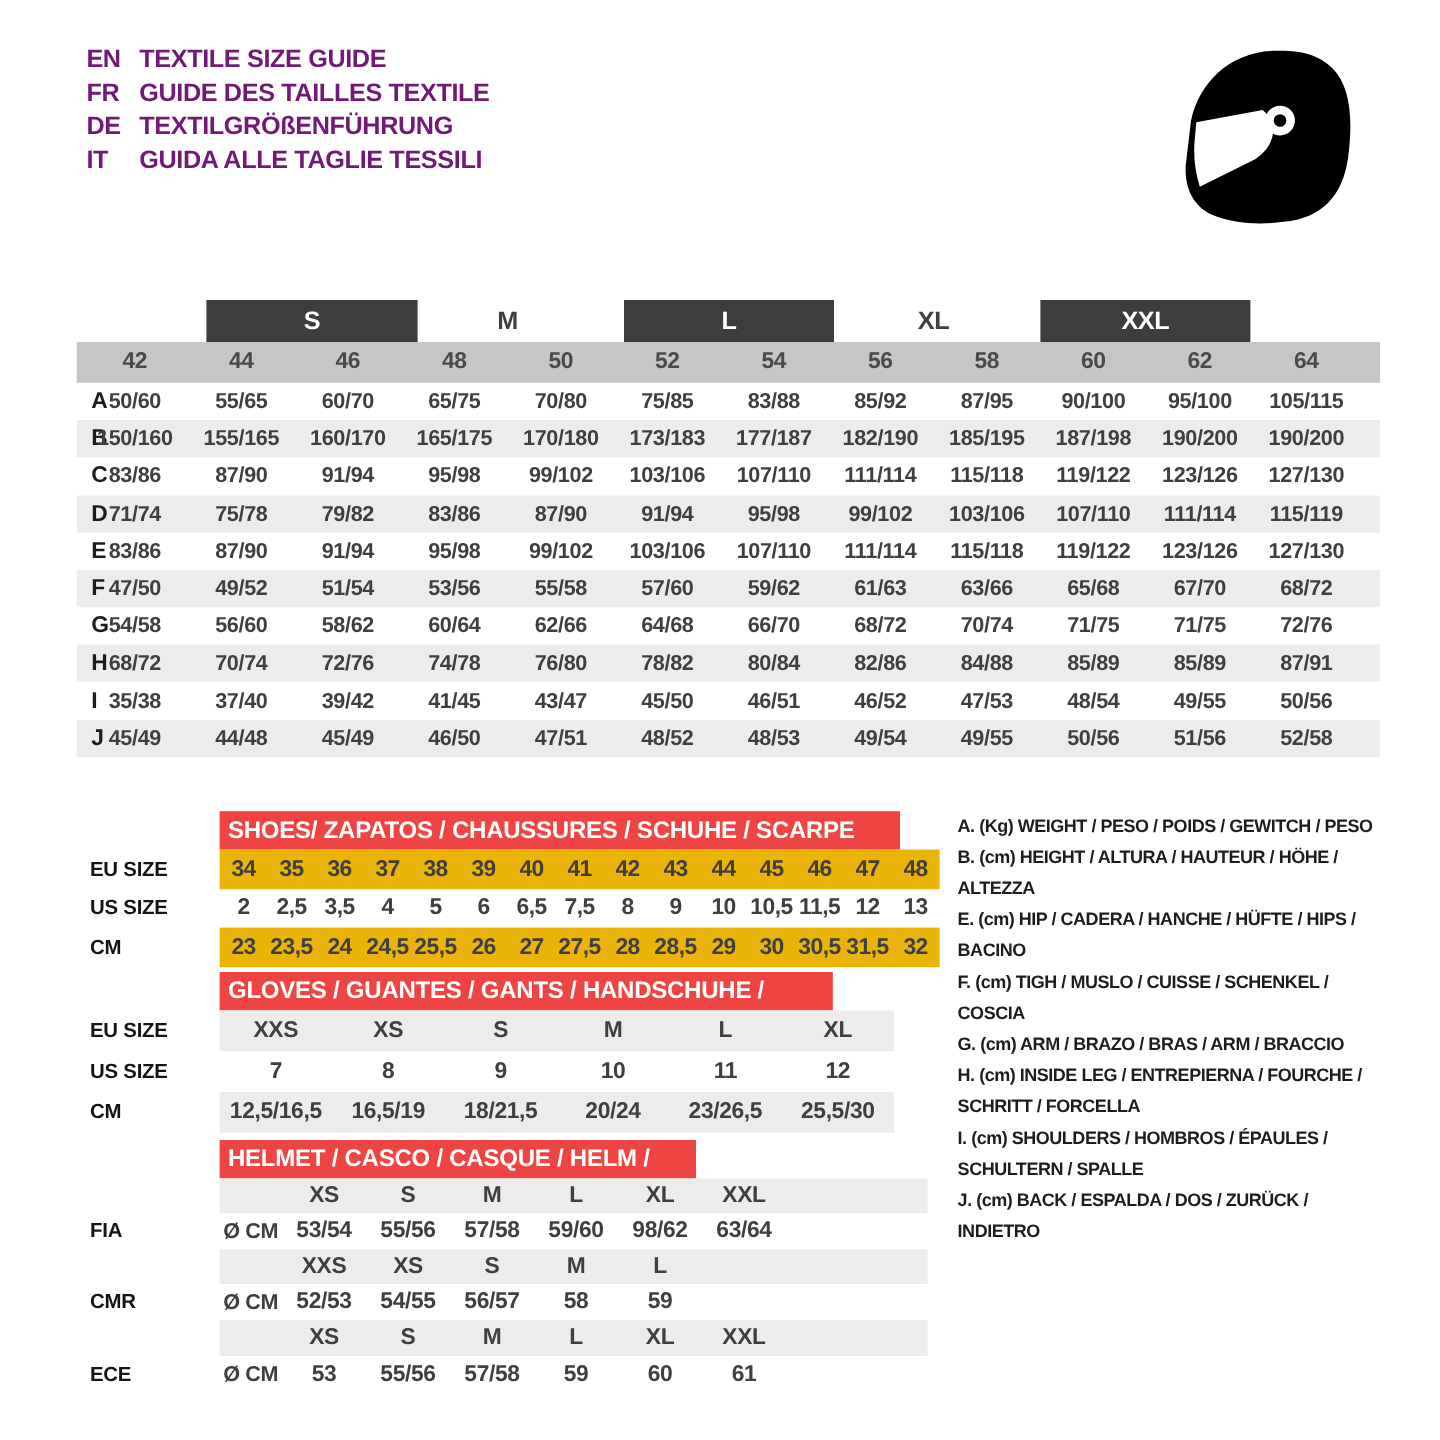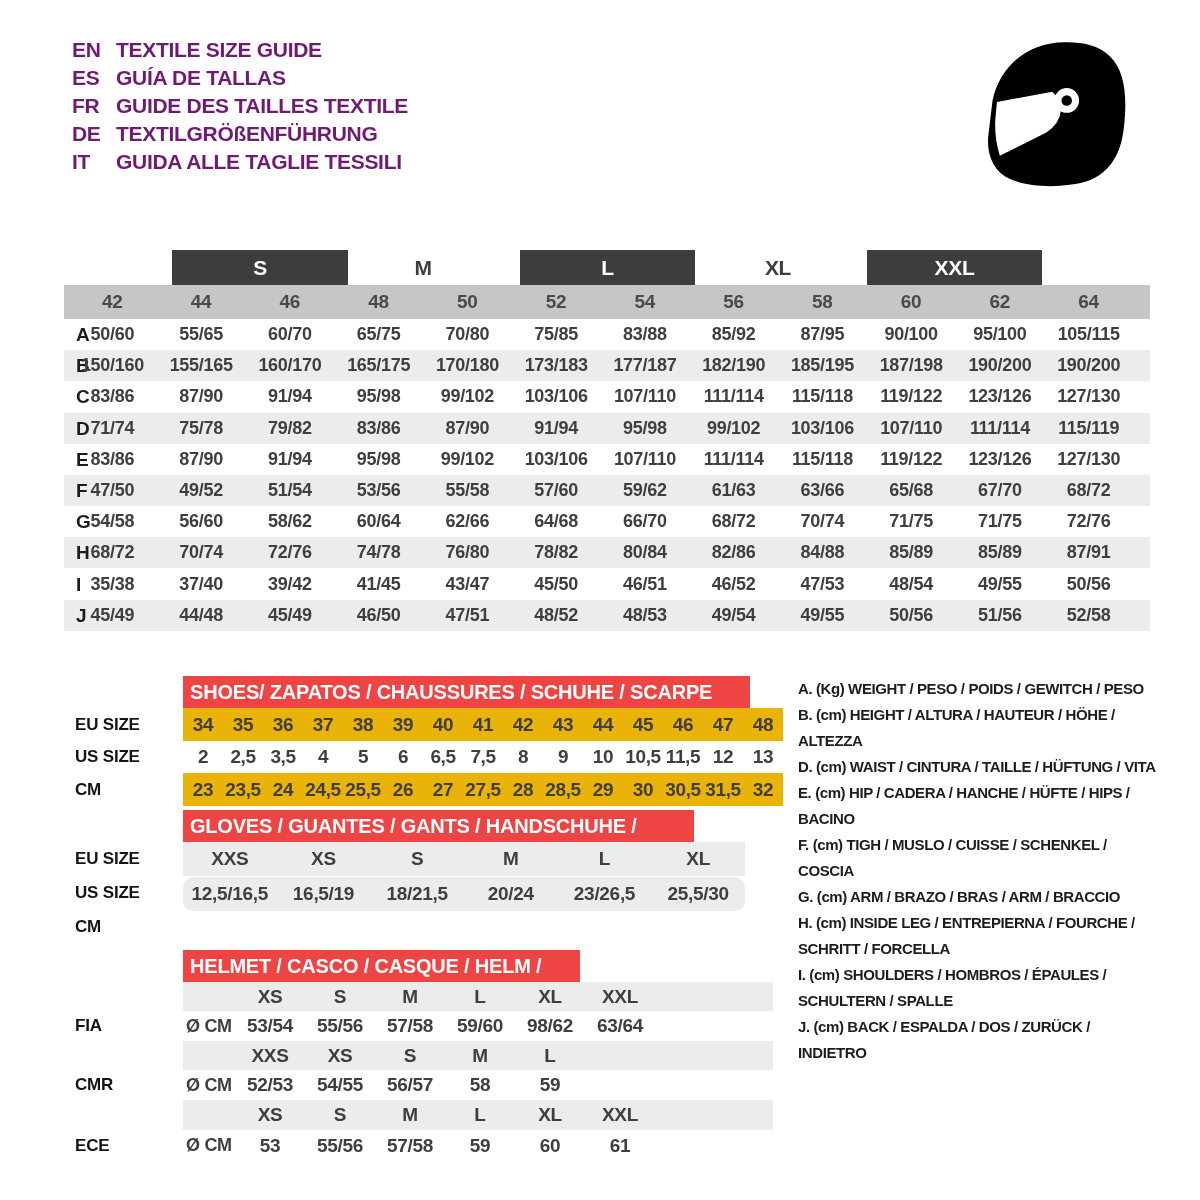--- a/index.html
+++ b/index.html
@@ -55,24 +55,20 @@
   #legend{left:798px;top:676px;width:362px;}
   #legend div{font-size:15px;line-height:26px;letter-spacing:-0.4px;color:#1d1d1d;}
 </style>
 </head>
 <body>
 
 <div id="lang" class="abs">
   <div class="lang-row">
     <span class="lang-code">EN</span>
     <span class="lang-title">TEXTILE SIZE GUIDE</span>
-  </div>
-  <div class="lang-row">
-    <span class="lang-code">ES</span>
-    <span class="lang-title">GUÍA DE TALLAS</span>
   </div>
   <div class="lang-row">
     <span class="lang-code">FR</span>
     <span class="lang-title">GUIDE DES TAILLES TEXTILE</span>
   </div>
   <div class="lang-row">
     <span class="lang-code">DE</span>
     <span class="lang-title">TEXTILGRÖßENFÜHRUNG</span>
   </div>
   <div class="lang-row">
@@ -363,21 +359,21 @@
 <div class="grow" style="top:876px;height:34px;">
   <div class="cells in6">
       <span>7</span>
       <span>8</span>
       <span>9</span>
       <span>10</span>
       <span>11</span>
       <span>12</span>
     </div>
 </div>
-<div class="grow gray" style="top:877px;height:34px;border-radius:10px;">
+<div class="grow gray" style="top:910px;height:34px;">
   <div class="cells in6">
       <span>12,5/16,5</span>
       <span>16,5/19</span>
       <span>18/21,5</span>
       <span>20/24</span>
       <span>23/26,5</span>
       <span>25,5/30</span>
     </div>
 </div>
 
@@ -446,20 +442,19 @@
       <span>57/58</span>
       <span>59</span>
       <span>60</span>
       <span>61</span>
     </div>
 </div>
 
 <div id="legend" class="abs">
     <div>A. (Kg) WEIGHT / PESO / POIDS / GEWITCH / PESO</div>
     <div>B. (cm) HEIGHT / ALTURA / HAUTEUR / HÖHE / ALTEZZA</div>
-    <div>D. (cm) WAIST / CINTURA / TAILLE / HÜFTUNG / VITA</div>
     <div>E. (cm) HIP / CADERA / HANCHE / HÜFTE / HIPS / BACINO</div>
     <div>F. (cm) TIGH / MUSLO / CUISSE / SCHENKEL / COSCIA</div>
     <div>G. (cm) ARM / BRAZO / BRAS / ARM / BRACCIO</div>
     <div>H. (cm) INSIDE LEG / ENTREPIERNA / FOURCHE / SCHRITT / FORCELLA</div>
     <div>I. (cm) SHOULDERS / HOMBROS / ÉPAULES / SCHULTERN / SPALLE</div>
     <div>J. (cm) BACK / ESPALDA / DOS / ZURÜCK / INDIETRO</div>
   </div>
 
 </body></html>

